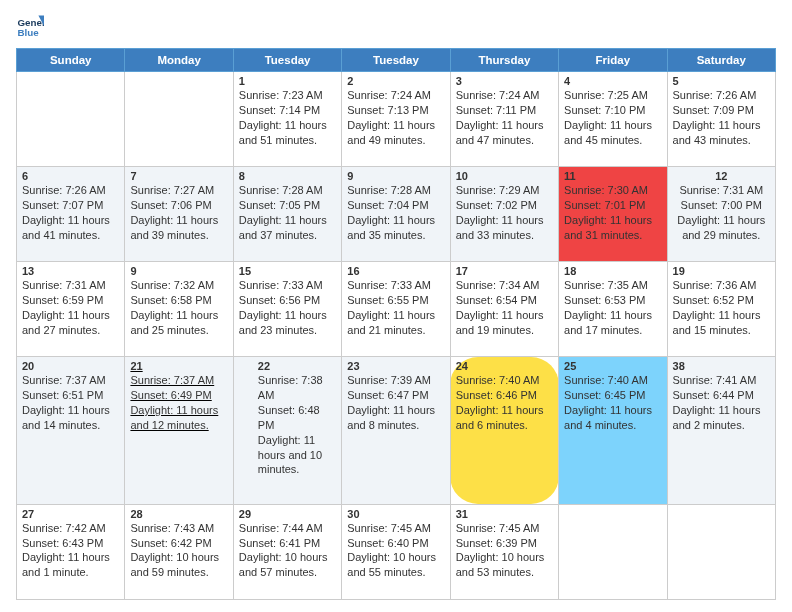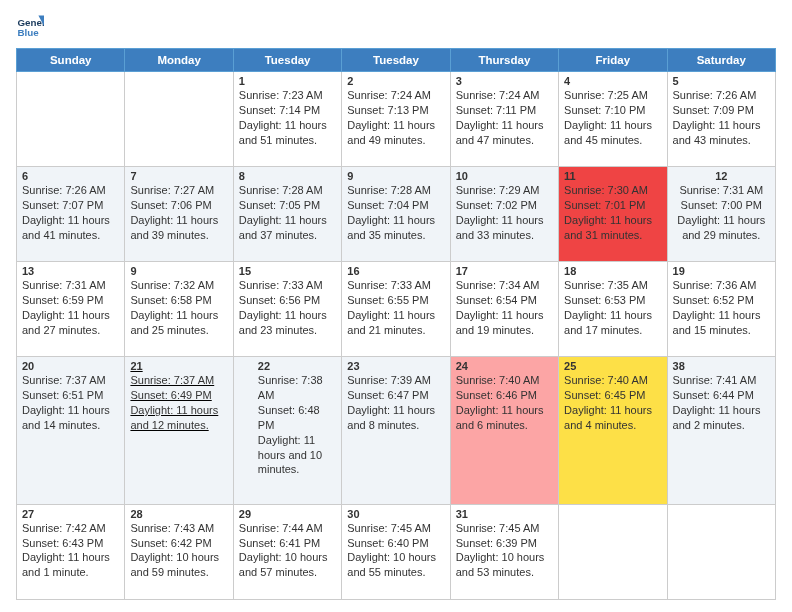--- a/index.html
+++ b/index.html
@@ -212,25 +212,25 @@
             <div class="day-info">Sunrise: 7:37 AM<br>Sunset: 6:49 PM<br>Daylight: 11 hours and 12 minutes.</div>
           </td>
           <td style="background: rgb(240, 244, 248); padding-left: 24px;">
             <span class="day-number">22</span>
             <div class="day-info">Sunrise: 7:38 AM<br>Sunset: 6:48 PM<br>Daylight: 11 hours and 10 minutes.</div>
           </td>
           <td style="background: rgb(240, 244, 248);">
             <span class="day-number">23</span>
             <div class="day-info">Sunrise: 7:39 AM<br>Sunset: 6:47 PM<br>Daylight: 11 hours and 8 minutes.</div>
           </td>
-          <td style="background: #fca5a5;">
+          <td style="background: #fde047; border-radius: 28px;">
             <span class="day-number">24</span>
             <div class="day-info">Sunrise: 7:40 AM<br>Sunset: 6:46 PM<br>Daylight: 11 hours and 6 minutes.</div>
           </td>
-          <td style="background: #fde047;">
+          <td style="background: #7dd3fc;">
             <span class="day-number">25</span>
             <div class="day-info">Sunrise: 7:40 AM<br>Sunset: 6:45 PM<br>Daylight: 11 hours and 4 minutes.</div>
           </td>
           <td style="background: rgb(240, 244, 248);">
             <span class="day-number">38</span>
             <div class="day-info">Sunrise: 7:41 AM<br>Sunset: 6:44 PM<br>Daylight: 11 hours and 2 minutes.</div>
           </td>
         </tr>
         <tr>
           <td>

